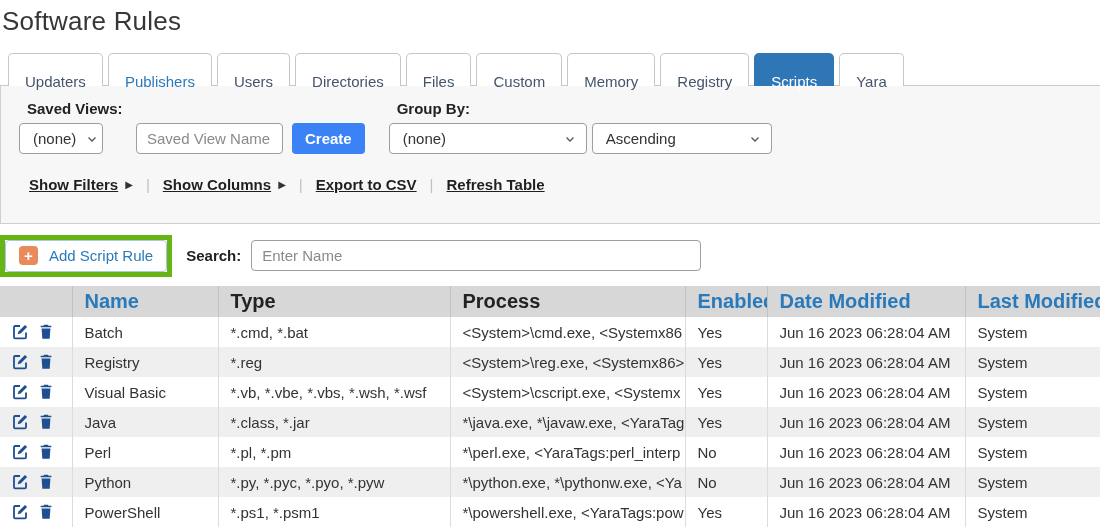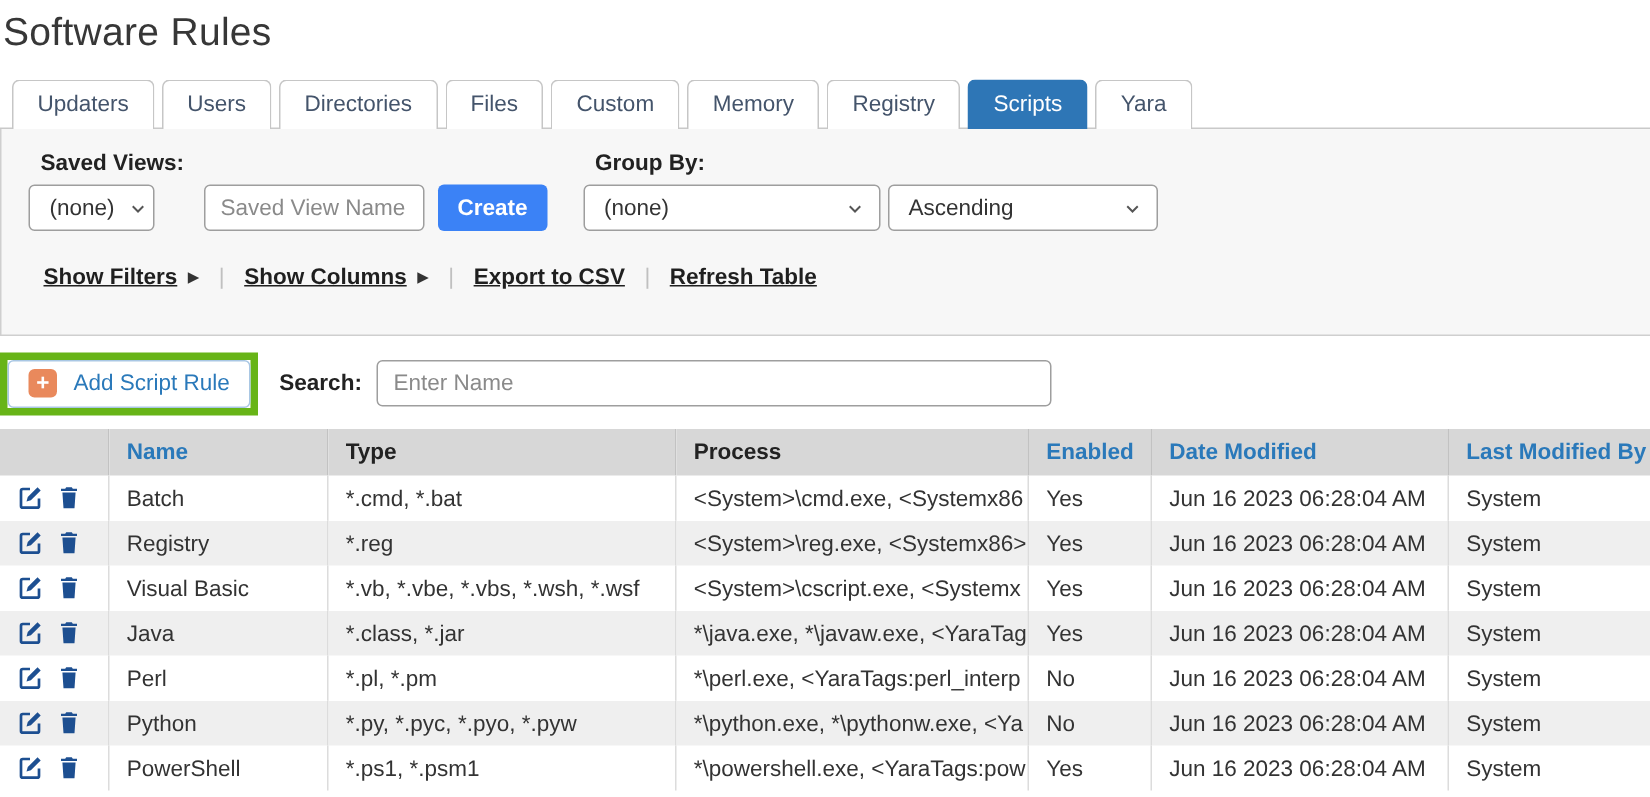--- a/index.html
+++ b/index.html
@@ -12,21 +12,21 @@
   }
 
   
   .tabbar {
     display: flex; align-items: flex-end; gap: 5px;
     padding-left: 8px; border-bottom: 1px solid #c9c9c9;
   }
   .tab {
     background: #fff; border: 1px solid #c6c6c6; border-bottom: none;
     border-radius: 5px 5px 0 0; height: 33px; line-height: 31px;
-    padding: 0 16px; font-size: 15px; color: #44546b; cursor: pointer;
+    padding: 12px 16px; font-size: 15px; color: #44546b; cursor: pointer;
     white-space: nowrap; margin-bottom: -1px;
   }
   .tab.active { color: #fff; font-weight: normal; border-color: transparent; }
   .tab.highlight { }
 
   
   .filter-panel {
     background: #f7f7f7; border-left: 1px solid #cfcfcf;
     border-bottom: 1px solid #cfcfcf; padding: 12px 0 18px 18px; height: 138px;
   }
@@ -70,21 +70,21 @@
   .search-label { font-size: 15px; font-weight: bold; color: #222; margin: 0 10px 0 14px; }
   .search-input { width: 450px; height: 31px; }
   .autoapply { display: flex; align-items: center; margin-left: 11px; font-size: 15px; color: #333; }
   .autoapply input { width: 15px; height: 15px; margin-right: 7px; accent-color: #fff; }
   .showing { font-size: 15px; color: #333; margin-left: 17px; white-space: nowrap; }
   .showing b { font-weight: bold; }
 
   
   table.rules { border-collapse: collapse; table-layout: fixed; width: 1100px; margin-top: 9px; }
   table.rules th {
-    background: #d7d7d7; height: 31px; font-size: 15px; font-weight: bold;
+    background: #d7d7d7; height: 31px; font-size: 20px; font-weight: bold;
     text-align: left; padding: 0 0 0 12px; border-right: 1px solid #c2c2c2;
     white-space: nowrap; overflow: hidden;
   }
   table.rules th:last-child { border-right: none; }
   table.rules td {
     height: 30px; font-size: 15px; color: #333; padding: 0 0 0 12px;
     border-right: 1px solid #dcdcdc; white-space: nowrap; overflow: hidden;
   }
   table.rules td:last-child { border-right: none; }
   table.rules tr.even td { background: #efefef; }
@@ -93,20 +93,21 @@
   .icon-btn { display: inline-flex; cursor: pointer; background: none; border: none; padding: 0; }
   th.sortable { cursor: pointer; }
 </style>
 </head>
 <body>
 
 <h1 class="page-title">Software Rules</h1>
 
 <div class="tabbar" id="tabbar">
     <div class="tab">Updaters</div>
+    <div class="tab highlight" style="color: rgb(42, 121, 186);">Publishers</div>
     <div class="tab">Users</div>
     <div class="tab">Directories</div>
     <div class="tab">Files</div>
     <div class="tab">Custom</div>
     <div class="tab">Memory</div>
     <div class="tab">Registry</div>
     <div class="tab active" style="background: rgb(46, 118, 182);">Scripts</div>
     <div class="tab">Yara</div>
   </div>
 

